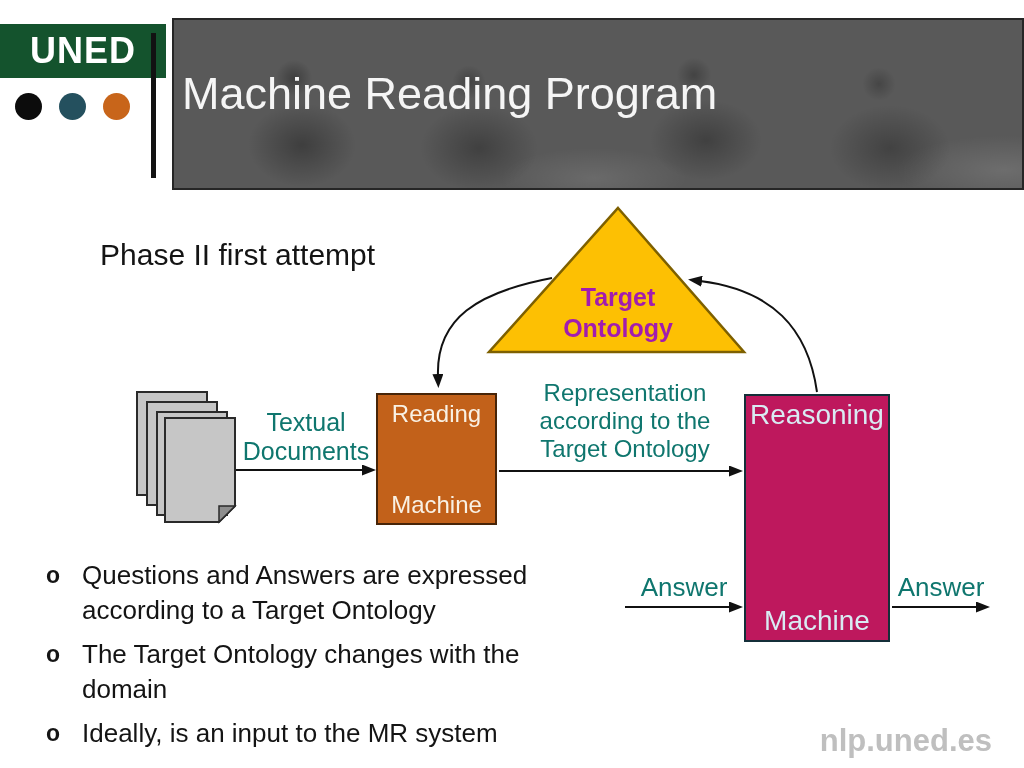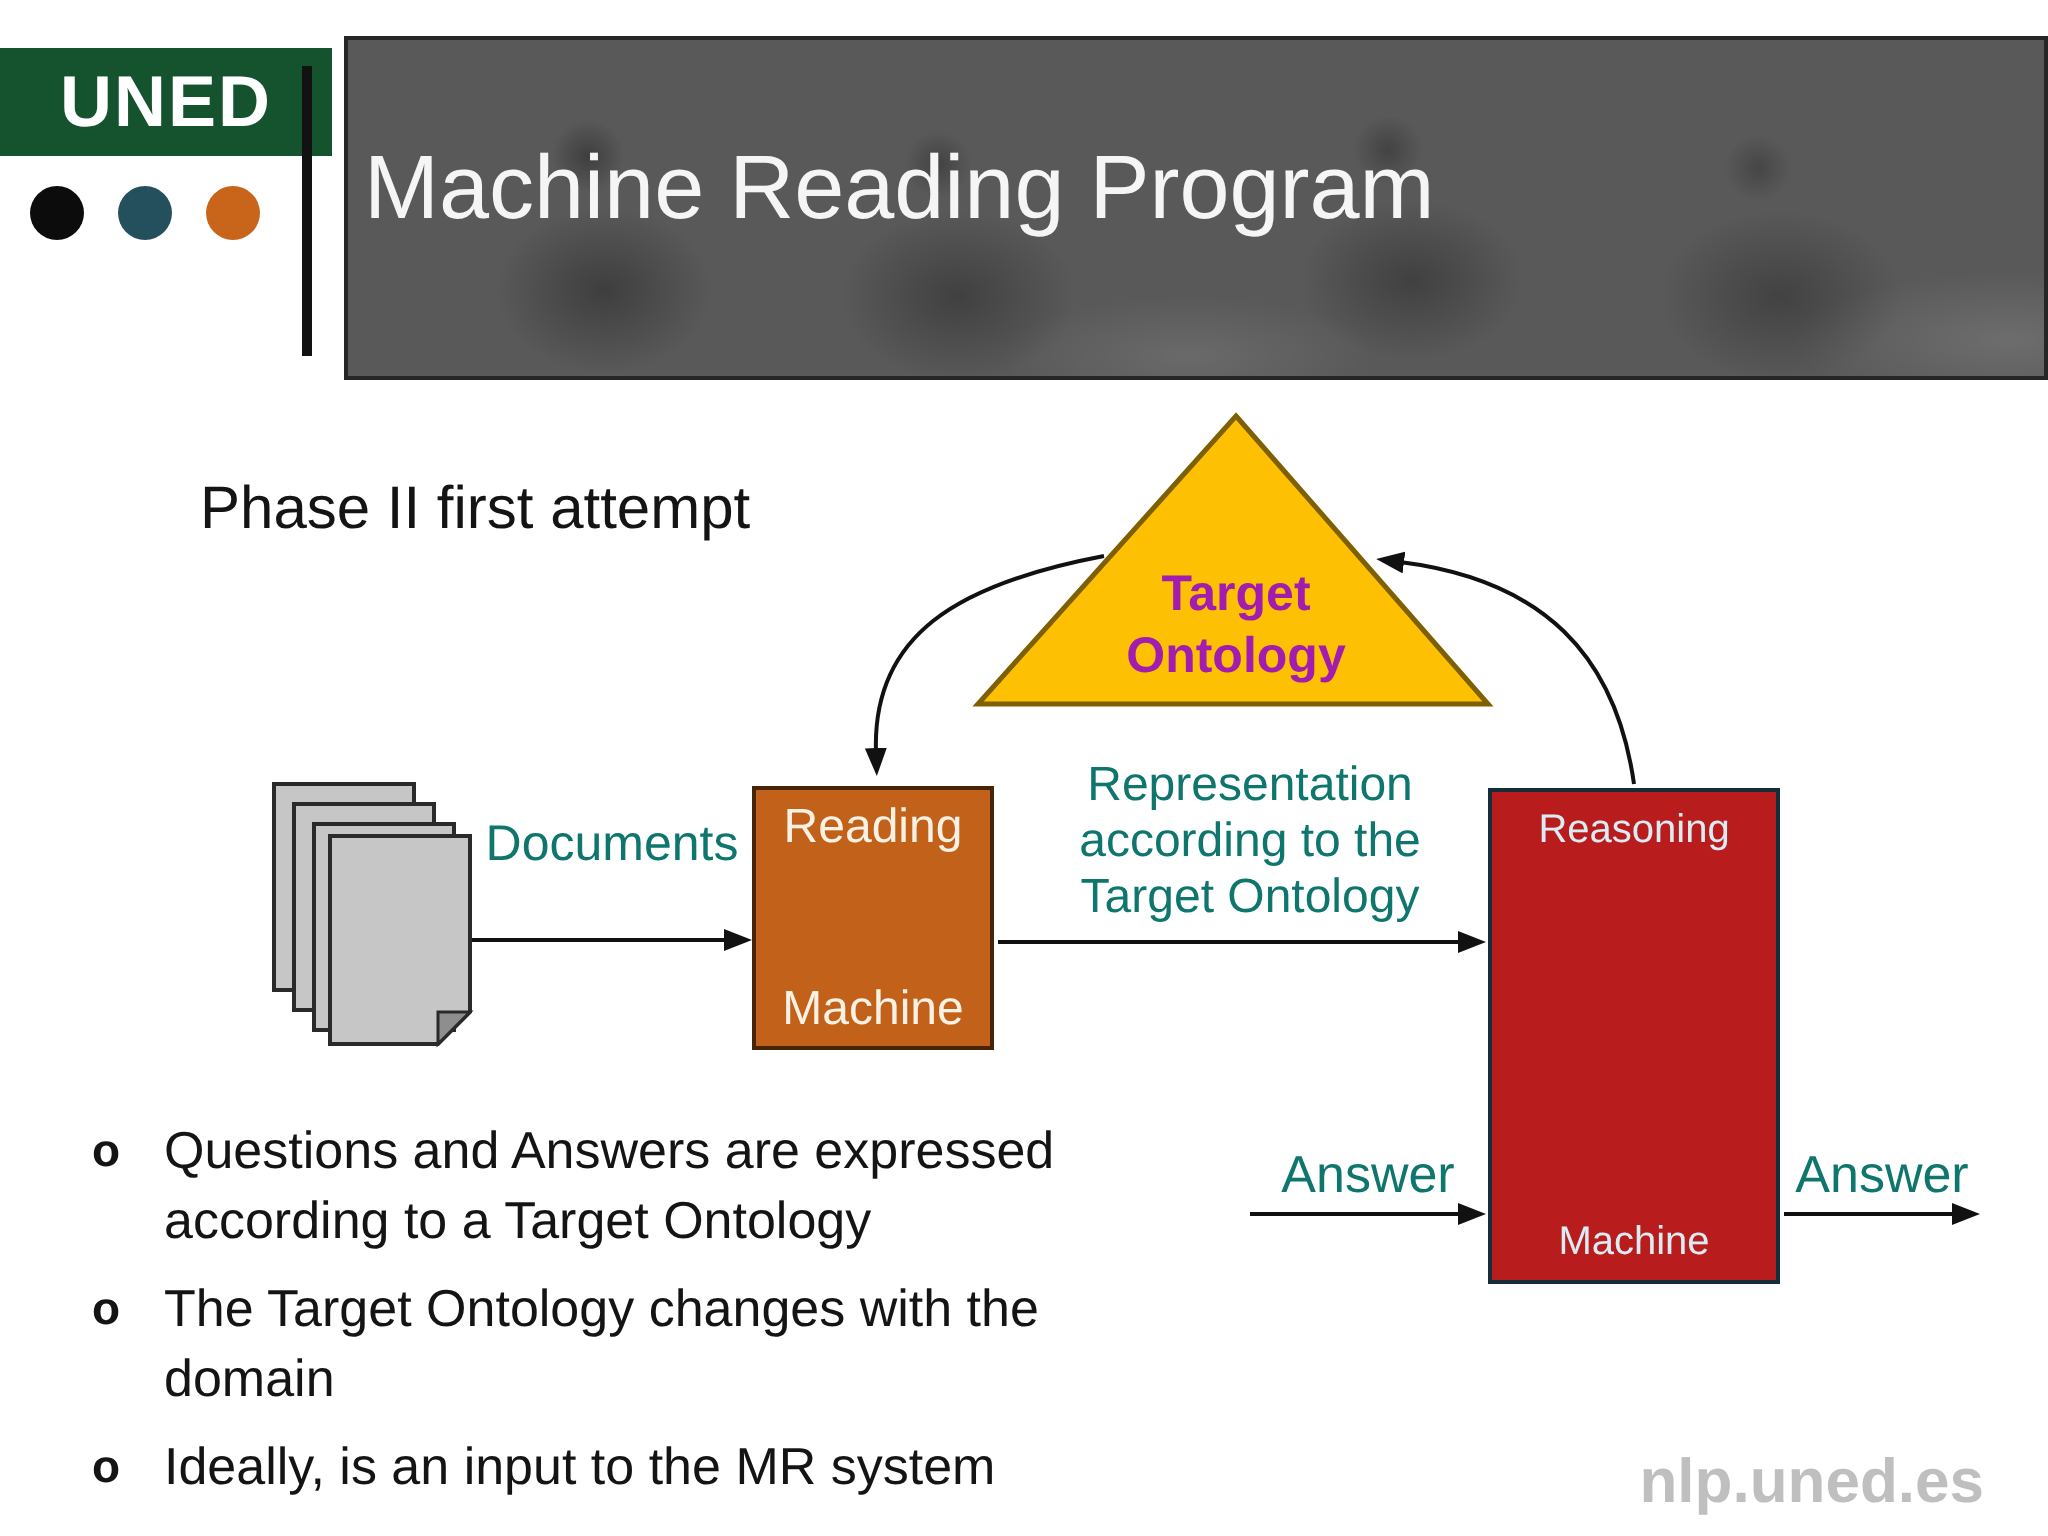--- a/index.html
+++ b/index.html
@@ -65,22 +65,22 @@
     display:flex; flex-direction:column; justify-content:space-between; align-items:center;
     text-align:center;
   }
   .reading-box {
     left:376px; top:393px; width:121px; height:132px;
     background:#c2611a; border:2px solid #472408;
     color:#f9f1e4; font-size:24px; line-height:37px;
   }
   .reasoning-box {
     left:744px; top:394px; width:146px; height:248px;
-    background:#b91c1c; border:2px solid #142f39;
-    color:#d9ebf3; font-size:20px; line-height:38px;
+    background:#be185d; border:2px solid #142f39;
+    color:#d9ebf3; font-size:28px; line-height:38px;
   }
   .line { display:block; }
   
   .bullets { position:absolute; left:46px; top:558px; width:560px; z-index:2; }
   .bullet-item { display:flex; margin-bottom:9px; }
   .bullet-marker {
     width:36px; flex:0 0 36px; font-size:23px; font-weight:700;
     line-height:35px; color:#141414;
   }
   .bullet-text { width:505px; font-size:26px; line-height:35px; color:#141414; }
@@ -140,20 +140,21 @@
   <div class="machine-box reading-box">
     <span class="line">Reading</span>
     <span class="line">Machine</span>
   </div>
   <div class="machine-box reasoning-box">
     <span class="line">Reasoning</span>
     <span class="line">Machine</span>
   </div>
 
   <div class="dlabel textual-label">
+    <span class="line">Textual</span>
     <span class="line">Documents</span>
   </div>
   <div class="dlabel repr-label">
     <span class="line">Representation</span>
     <span class="line">according to the</span>
     <span class="line">Target Ontology</span>
   </div>
   <div class="dlabel query-label">Answer</div>
   <div class="dlabel answer-label">Answer</div>
 

